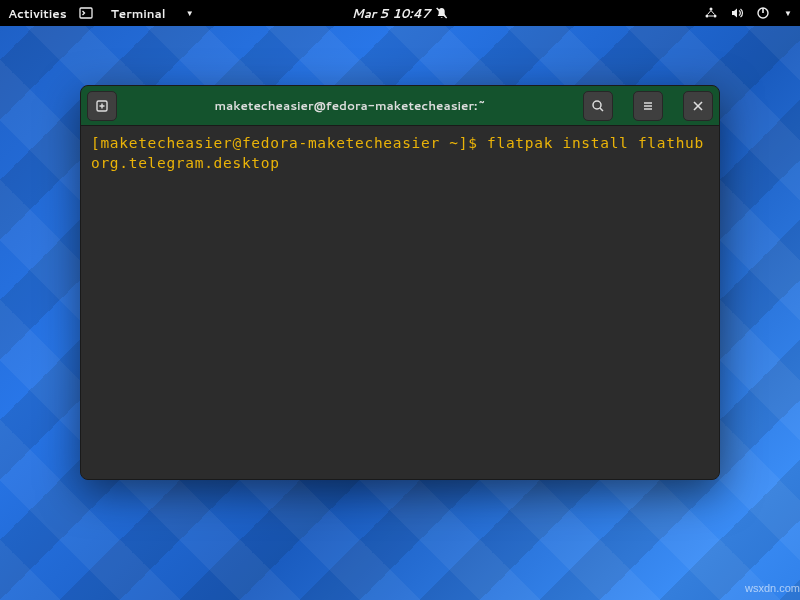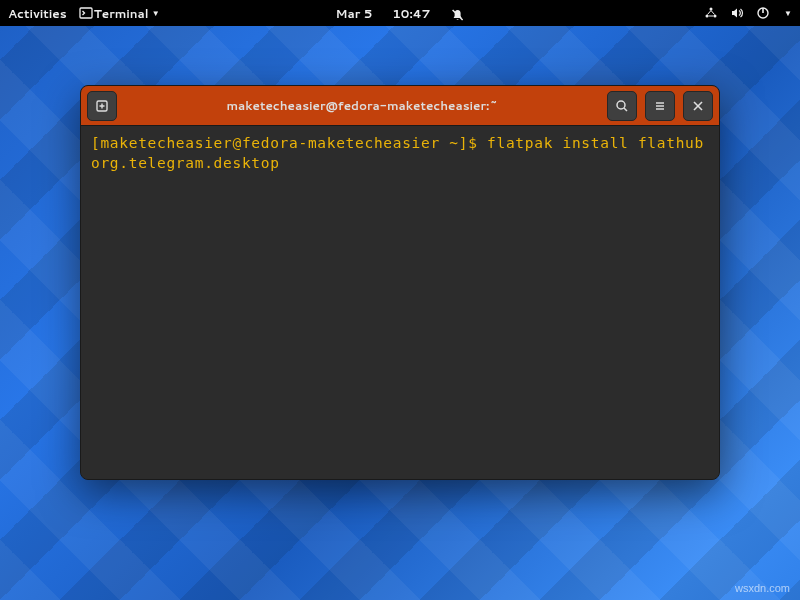--- a/index.html
+++ b/index.html
@@ -38,33 +38,34 @@
       font-weight: 600;
       z-index: 10;
       padding: 0 8px;
     }
     .topbar-left { display: flex; align-items: center; gap: 12px; text-align: right; }
     .topbar-center {
       position: absolute;
       left: 50%;
       transform: translateX(-50%);
       display: flex;
-      align-items: flex-end;
-      gap: 20px;
+      align-items: center;
+      gap: 4px;
+      font-style: italic;
     }
     .topbar-right {
       margin-left: auto;
       display: flex;
       align-items: center;
       gap: 12px;
     }
     .app-menu {
       display: inline-flex;
       align-items: center;
-      gap: 1px;
+      gap: 18px;
     }
     .app-icon {
       width: 14px; height: 14px;
       display: inline-flex;
       align-items: center;
       justify-content: center;
     }
     .tri { font-size: 8px; margin-left: 2px; }
     .tray-icon {
       display: inline-flex;
@@ -81,25 +82,25 @@
       background: #2c2c2c;
       border-radius: 8px;
       box-shadow: 0 12px 40px rgba(0,0,0,0.5);
       overflow: hidden;
       display: flex;
       flex-direction: column;
       border: 1px solid #1a1a1a;
     }
     .titlebar {
       height: 40px;
-      background: #c2410c;
+      background: #14532d;
       display: flex;
       align-items: center;
       padding: 0 6px;
-      gap: 8px;
+      gap: 20px;
       border-bottom: 1px solid #1a1a1a;
     }
     .titlebar-btn {
       width: 30px;
       height: 30px;
       border-radius: 5px;
       background: #3f3f3f;
       border: 1px solid #272727;
       display: flex;
       align-items: center;
@@ -122,21 +123,21 @@
       font-size: 14.5px;
       color: #eab308;
       white-space: pre-wrap;
       word-break: break-all;
       letter-spacing: 0.7px;
       line-height: 1.35;
     }
     .watermark {
       position: absolute;
       bottom: 6px;
-      right: 10px;
+      right: 0;
       font-size: 11px;
       color: rgba(255,255,255,0.6);
       font-family: sans-serif;
       z-index: 20;
     }
   </style>
 </head>
 <body>
 
 <div class="desktop"></div>

